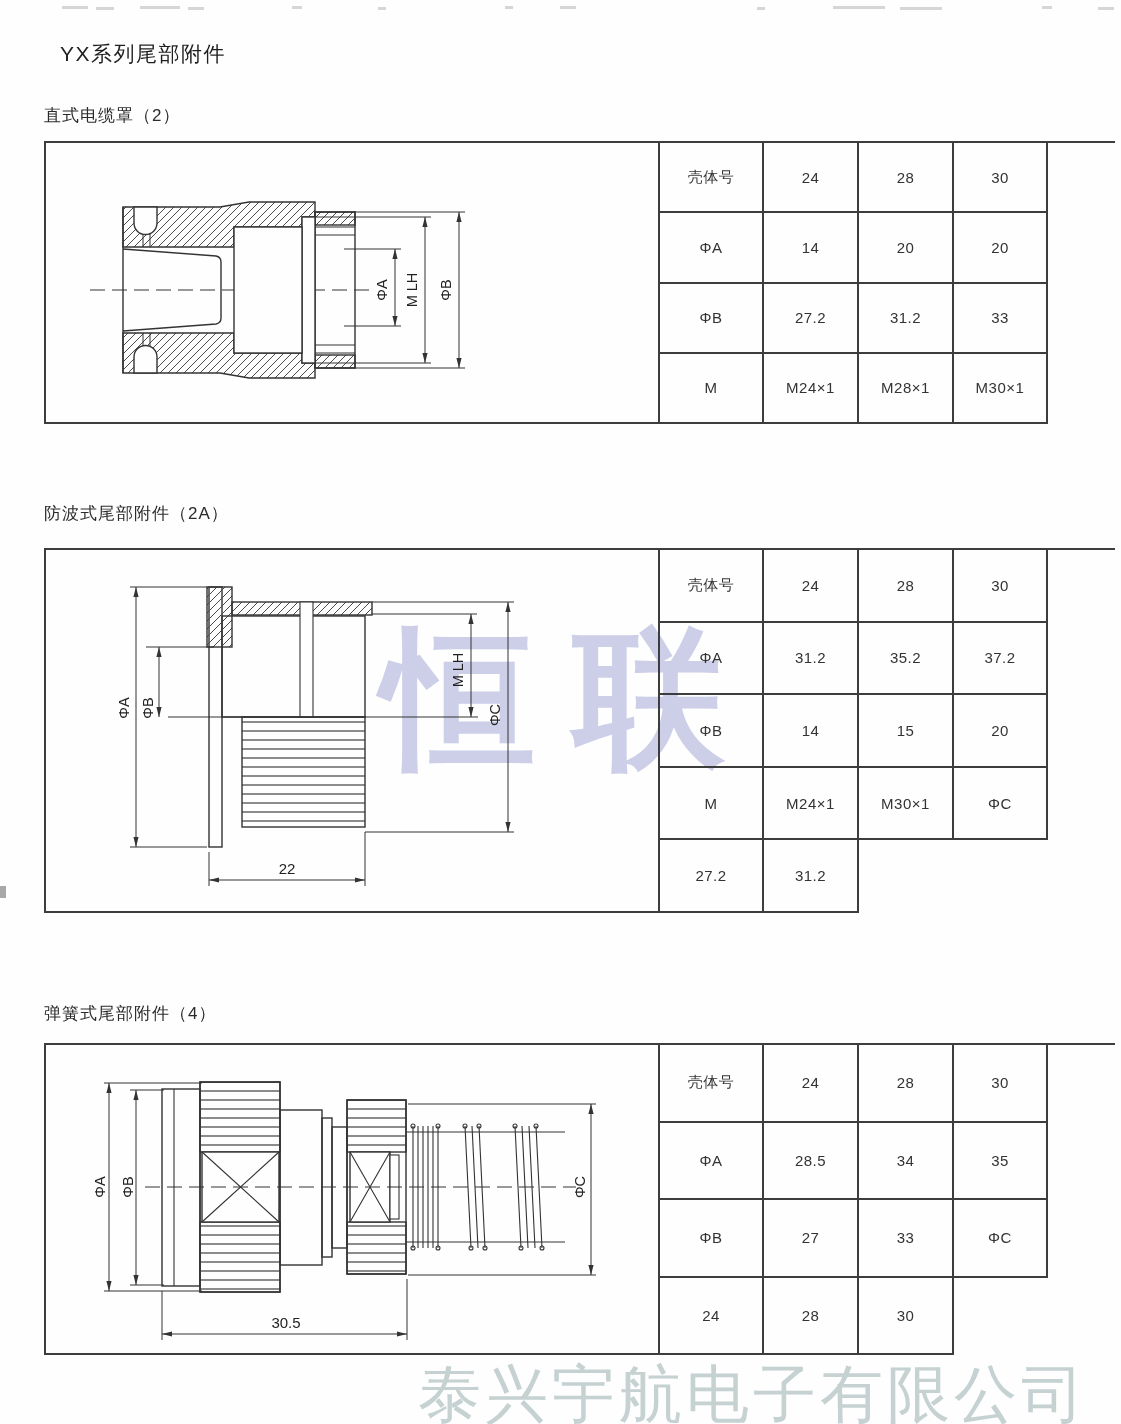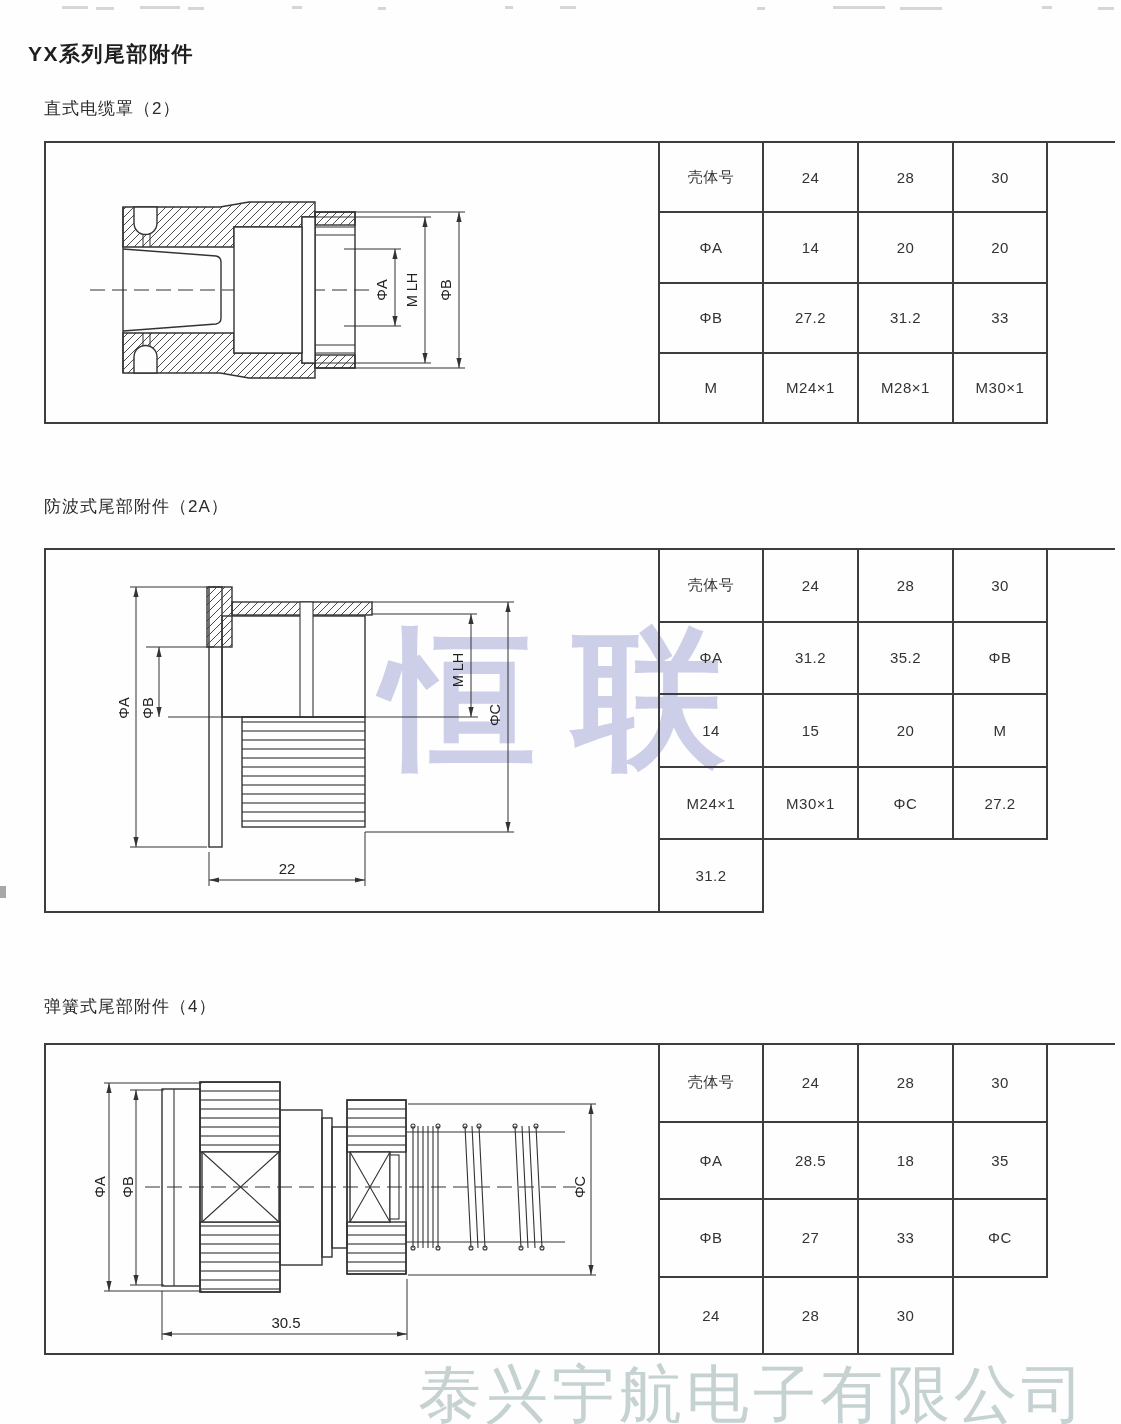--- a/index.html
+++ b/index.html
@@ -2,22 +2,22 @@
 <html><head>
 <meta charset="utf-8">
 <style>
   html,body{margin:0;padding:0;}
   body{
     width:1121px;height:1424px;position:relative;overflow:hidden;
     background:#fefefe;color:#2a2a2a;
     font-family:"Liberation Sans","DejaVu Sans",sans-serif;
   }
   .abs{position:absolute;}
-  .page-title{left:28px;top:40px;font-size:21px;font-weight:bold;letter-spacing:1.5px;color:#1e1e1e;z-index:2;}
-  .sec-head{font-size:17px;letter-spacing:1px;color:#2b2b2b;z-index:2;}
+  .page-title{left:60px;top:40px;font-size:21px;font-weight:normal;letter-spacing:1.5px;color:#1e1e1e;z-index:2;}
+  .sec-head{font-size:17px;letter-spacing:1px;color:#2b2b2b;z-index:2;margin-top:7px;}
   .section{display:flex;z-index:1;}
   .dbox{width:616px;border:2px solid #3d3d3d;box-sizing:border-box;background:transparent;}
   .dbox svg{display:block;width:100%;height:100%;}
   .tbl{display:grid;width:455px;box-sizing:border-box;border-top:2px solid #3d3d3d;background:transparent;}
   .tbl .c{
     border-right:2px solid #3d3d3d;border-bottom:2px solid #3d3d3d;
     display:flex;align-items:center;justify-content:center;
     font-size:15px;color:#333;letter-spacing:0.5px;
   }
   .t4{grid-template-columns:104px 95px 95px 94px;grid-template-rows:repeat(4,1fr);}
@@ -153,20 +153,21 @@
     </svg>
   </div>
   <div class="tbl t5">
     <div class="c">壳体号</div>
     <div class="c">24</div>
     <div class="c">28</div>
     <div class="c">30</div>
     <div class="c">ΦA</div>
     <div class="c">31.2</div>
     <div class="c">35.2</div>
+    <div class="c">37.2</div>
     <div class="c">ΦB</div>
     <div class="c">14</div>
     <div class="c">15</div>
     <div class="c">20</div>
     <div class="c">M</div>
     <div class="c">M24×1</div>
     <div class="c">M30×1</div>
     <div class="c">ΦC</div>
     <div class="c">27.2</div>
     <div class="c">31.2</div>
@@ -221,21 +222,21 @@
       <text x="240" y="283" text-anchor="middle" class="dimtxt">30.5</text>
     </svg>
   </div>
   <div class="tbl t4">
     <div class="c">壳体号</div>
     <div class="c">24</div>
     <div class="c">28</div>
     <div class="c">30</div>
     <div class="c">ΦA</div>
     <div class="c">28.5</div>
-    <div class="c">18</div>
+    <div class="c">34</div>
     <div class="c">35</div>
     <div class="c">ΦB</div>
     <div class="c">27</div>
     <div class="c">33</div>
     <div class="c">ΦC</div>
     <div class="c">24</div>
     <div class="c">28</div>
     <div class="c">30</div>
   </div>
 </div>

